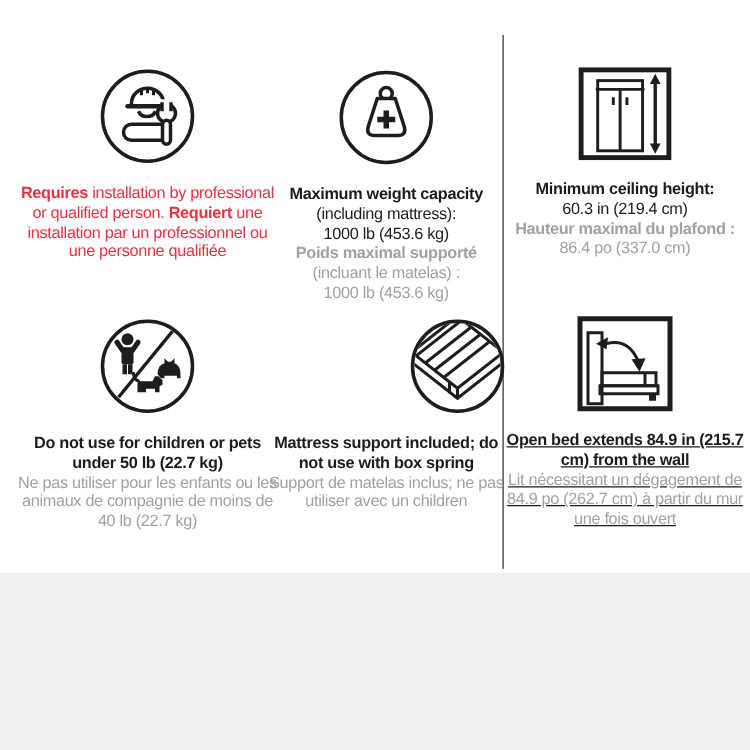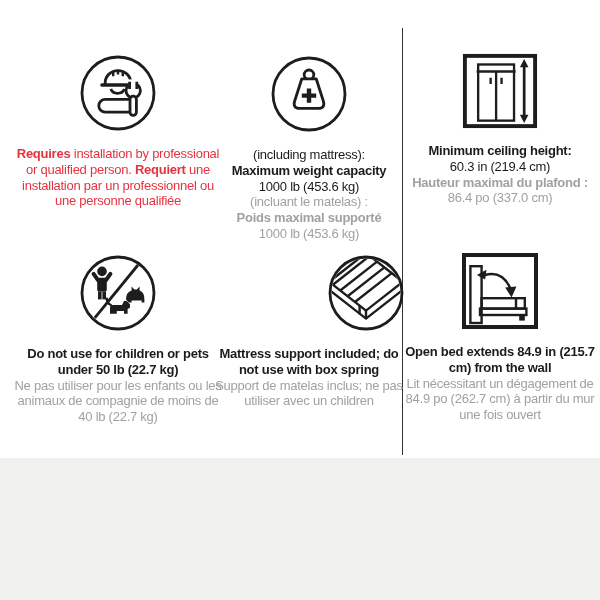--- a/index.html
+++ b/index.html
@@ -11,21 +11,21 @@
   .ln{font-size:13px;line-height:15.8px;letter-spacing:-0.25px;}
   .b{font-weight:700;}
   .gray{color:#a1a1a1;}
   .red{color:#e53240;}
   .nw{white-space:nowrap;}
   .p1{left:14px;top:53px;width:208px;}
   .p2{left:212px;top:54px;width:194px;}
   .p3{left:401px;top:52px;width:198px;}
   .p4{left:14px;top:253px;width:208px;}
   .p5{left:212px;top:253px;width:194px;align-items:flex-end;}
-  .p6{left:404px;top:251px;width:192px;}
+  .p6{left:404px;top:251px;width:192px;text-decoration:underline;}
   .bottom{position:absolute;left:0;top:458px;width:600px;height:142px;background:#f0f0ee;}
   svg{display:block;}
 </style>
 </head>
 <body>
 
 <div class="stage">
 
   <div class="divider-v"></div>
 
@@ -49,25 +49,25 @@
 
   <section class="panel p2">
     <div class="icon-wrap">
       <svg width="80" height="80" viewBox="0 0 100 100" fill="none" stroke="#1d1d1d" stroke-width="3.5">
         <circle cx="50" cy="50" r="45"></circle>
         <circle cx="50" cy="26" r="6" fill="#fff"></circle>
         <path d="M41 31 h18 l9 28 q2.5 9 -6.5 9 h-23 q-9 0 -6.5 -9 z" fill="#fff" stroke-linejoin="round"></path>
         <path d="M50 43 v18 M41 52 h18" stroke-width="5.5"></path>
       </svg>
     </div>
+    <div class="ln b nw">Maximum weight capacity</div>
     <div class="ln">(including mattress):</div>
-    <div class="ln b nw">Maximum weight capacity</div>
     <div class="ln">1000 lb (453.6 kg)</div>
+    <div class="ln b gray nw">Poids maximal supporté</div>
     <div class="ln gray">(incluant le matelas) :</div>
-    <div class="ln b gray nw">Poids maximal supporté</div>
     <div class="ln gray">1000 lb (453.6 kg)</div>
   </section>
 
   <section class="panel p3">
     <div class="icon-wrap">
       <svg width="78" height="78" viewBox="0 0 100 100" fill="none" stroke="#1d1d1d" stroke-width="3">
         <rect x="5" y="5" width="90" height="90" stroke-width="5"></rect>
         <rect x="22" y="16" width="46" height="72"></rect>
         <line x1="20" y1="25" x2="70" y2="25"></line>
         <line x1="45" y1="25" x2="45" y2="88"></line>

